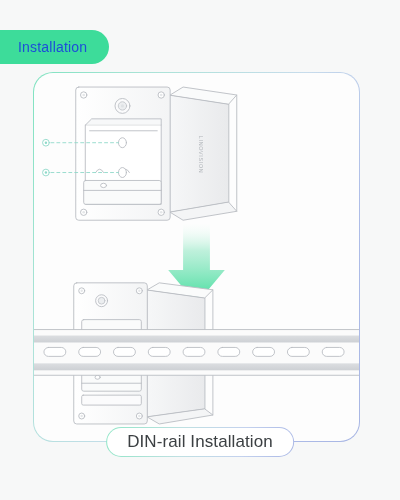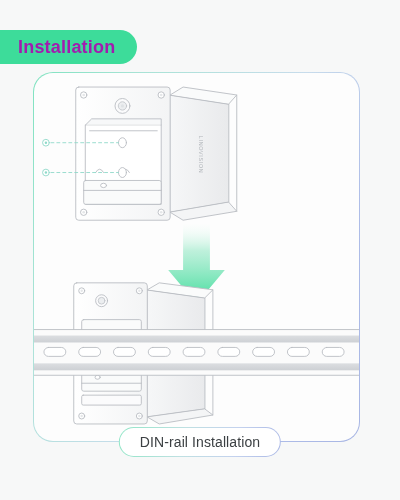--- a/index.html
+++ b/index.html
@@ -22,23 +22,23 @@
     top: 30px;
     height: 34px;
     padding: 0 22px 0 18px;
     display: flex;
     align-items: center;
     background: #3ddc9a;
     border-radius: 0 17px 17px 0;
     box-sizing: border-box;
   }
   .badge-label {
-    color: #a21caf;
-    font-size: 18px;
-    font-weight: bold;
+    color: #1d4ed8;
+    font-size: 14px;
+    font-weight: normal;
     letter-spacing: 0.2px;
     line-height: 1;
   }
 
   
   .card-wrap {
     position: absolute;
     left: 33px;
     top: 72px;
     width: 327px;
@@ -94,21 +94,21 @@
     height: 100%;
     background: #ffffff;
     border-radius: 14px;
     display: flex;
     align-items: center;
     justify-content: center;
     padding: 0 20px;
     box-sizing: border-box;
   }
   .caption-text {
-    font-size: 14px;
+    font-size: 17px;
     color: #3c4043;
     white-space: nowrap;
     letter-spacing: 0.1px;
   }
 </style>
 </head>
 <body>
 
 <div class="badge">
   <span class="badge-label">Installation</span>

